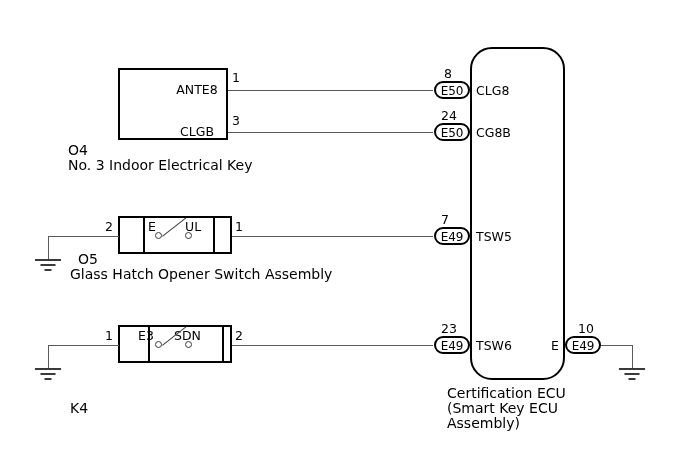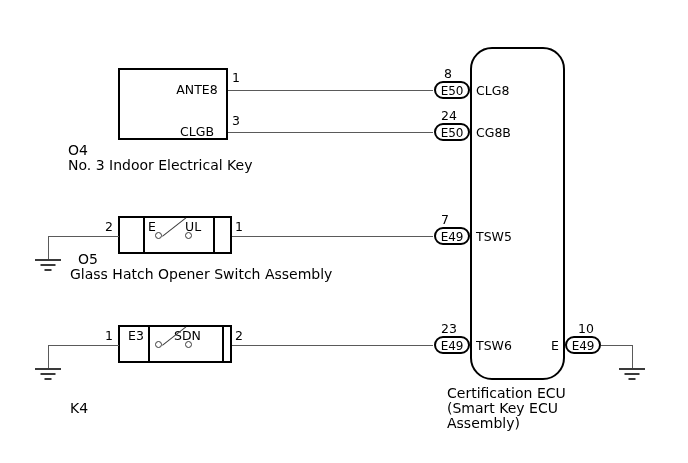--- a/index.html
+++ b/index.html
@@ -149,21 +149,21 @@
       <i class="b2"></i>
       <i class="b3"></i>
   </div>
 
   <div class="h-wire" style="left:232px; top:236px; width:201px;"></div>
 
   <div class="box" style="left:118px; top:325px; width:114px; height:38px;"></div>
   <div class="sep" style="left:148px; top:325px; height:38px;"></div>
   <div class="sep" style="left:222px; top:325px; height:38px;"></div>
 
-  <div class="lbl" style="left:128px; top:328px;">E3</div>
+  <div class="lbl" style="left:138px; top:328px;">E3</div>
   <div class="lbl" style="left:174px; top:328px;text-align:right;">SDN</div>
   <div class="lbl" style="left:105px; top:328px;">1</div>
   <div class="lbl" style="left:235px; top:328px;">2</div>
 
   <div class="sw" style="left:155px; top:341px; width:45px; height:10px;">
     <div class="dot" style="left:0px;"></div>
     <div class="dot" style="left:30px;"></div>
     <div class="arm" style="left:7px; top:4px; width:30px; transform: rotate(-38deg);"></div>
   </div>
 

